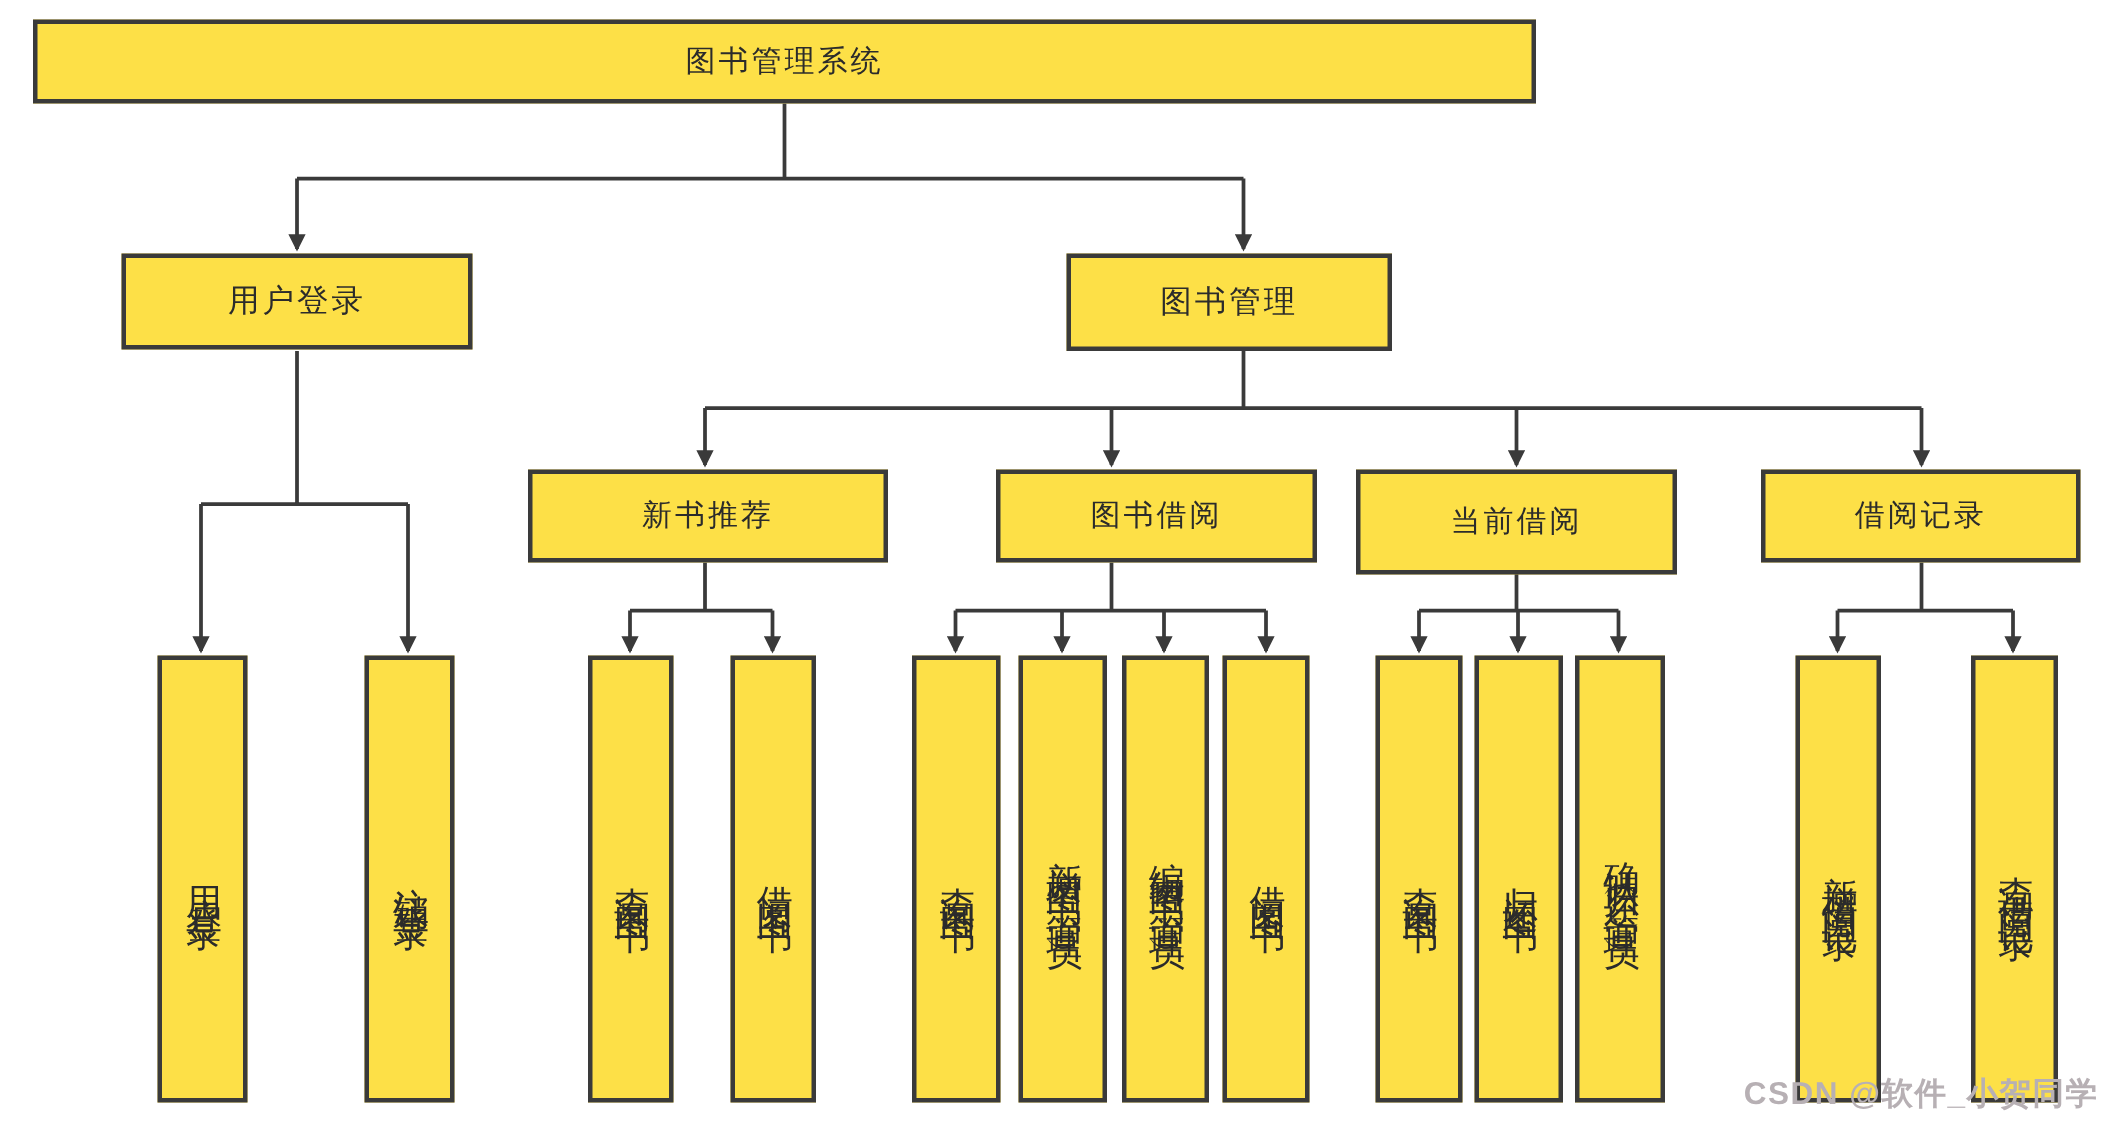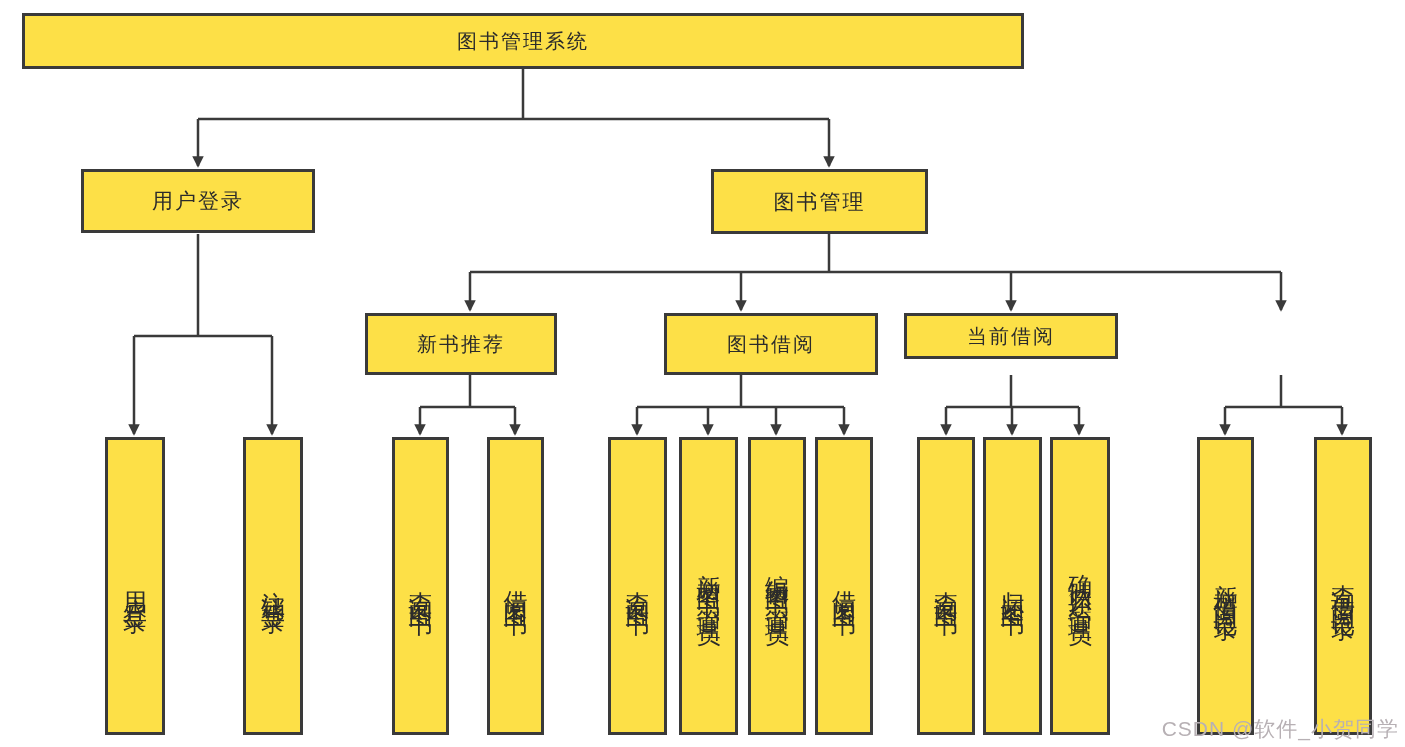--- a/index.html
+++ b/index.html
@@ -43,23 +43,23 @@
     text-orientation: mixed;
     font-size: 24px;
     letter-spacing: 7px;
     line-height: 1;
   }
 
   
   #n-root        { left: 22px;   top: 13px;  width: 1002px; height: 56px; }
   #n-user-login  { left: 81px;   top: 169px; width: 234px;  height: 64px; }
   #n-book-mgmt   { left: 711px;  top: 169px; width: 217px;  height: 65px; }
-  #n-new-book    { left: 365px;  top: 313px; width: 192px;  height: 62px; }
+  #n-new-book    { left: 352px;  top: 313px; width: 240px;  height: 62px; }
   #n-book-borrow { left: 664px;  top: 313px; width: 214px;  height: 62px; }
-  #n-cur-borrow  { left: 904px;  top: 313px; width: 214px;  height: 46px; }
+  #n-cur-borrow  { left: 904px;  top: 313px; width: 214px;  height: 70px; }
   #n-borrow-rec  { left: 1174px; top: 313px; width: 213px;  height: 62px; }
 
   
   .node.leaf { top: 437px; height: 298px; }
   #l-user-login  { left: 105px;  width: 60px; }
   #l-logout      { left: 243px;  width: 60px; }
   #l-nb-query    { left: 392px;  width: 57px; }
   #l-nb-borrow   { left: 487px;  width: 57px; }
   #l-bb-query    { left: 608px;  width: 59px; }
   #l-bb-add      { left: 679px;  width: 59px; }
@@ -72,20 +72,21 @@
   #l-br-query    { left: 1314px; width: 58px; }
 
   .watermark {
     position: absolute;
     right: 6px;
     bottom: 4px;
     font-size: 21px;
     color: #b7b0b4;
     letter-spacing: 1px;
     white-space: nowrap;
+    font-weight: bold;
   }
 </style>
 </head>
 <body>
 
 <div class="canvas">
 
   <svg class="connectors" width="1405" height="747" viewBox="0 0 1405 747" aria-hidden="true">
     <defs>
       <marker id="arrow" viewBox="0 0 10 10" refX="8.5" refY="5" markerWidth="5.2" markerHeight="4.6" orient="auto-start-reverse">
@@ -130,20 +131,21 @@
   </svg>
 
   <div class="node root" id="n-root">图书管理系统</div>
 
   <div class="node lvl2" id="n-user-login">用户登录</div>
   <div class="node lvl2" id="n-book-mgmt">图书管理</div>
 
   <div class="node lvl3" id="n-new-book">新书推荐</div>
   <div class="node lvl3" id="n-book-borrow">图书借阅</div>
   <div class="node lvl3" id="n-cur-borrow">当前借阅</div>
+  <div class="node lvl3" id="n-borrow-rec">借阅记录</div>
 
   <div class="node leaf" id="l-user-login">用户登录</div>
   <div class="node leaf" id="l-logout">注销登录</div>
 
   <div class="node leaf" id="l-nb-query">查询图书</div>
   <div class="node leaf" id="l-nb-borrow">借阅图书</div>
 
   <div class="node leaf" id="l-bb-query">查询图书</div>
   <div class="node leaf" id="l-bb-add">新增图书（管理员）</div>
   <div class="node leaf" id="l-bb-edit">编辑图书（管理员）</div>

